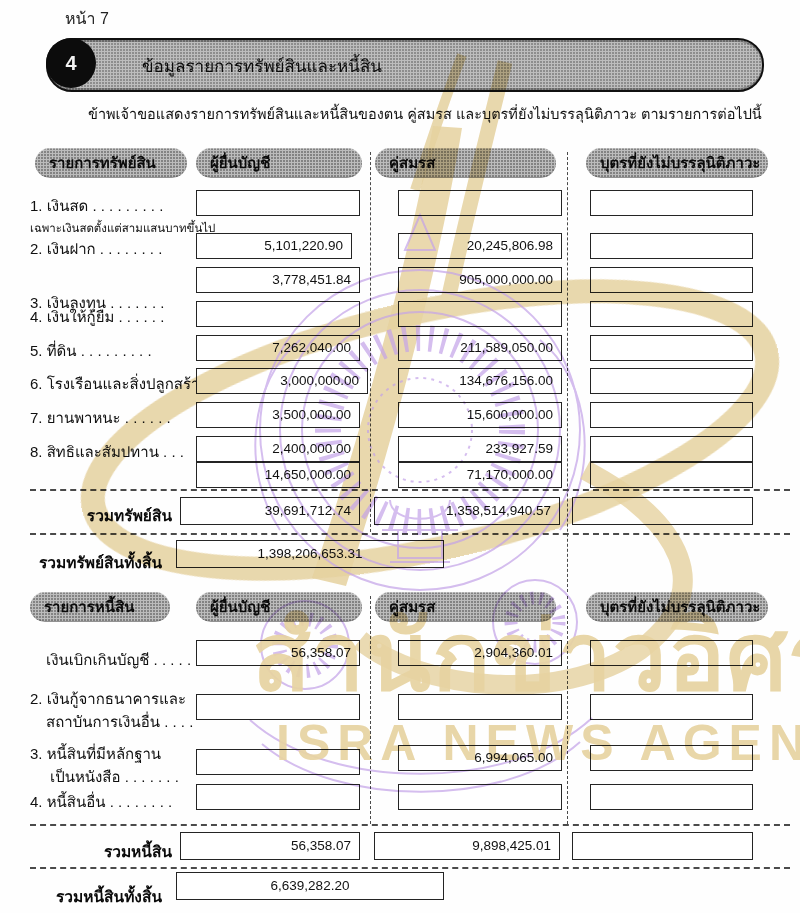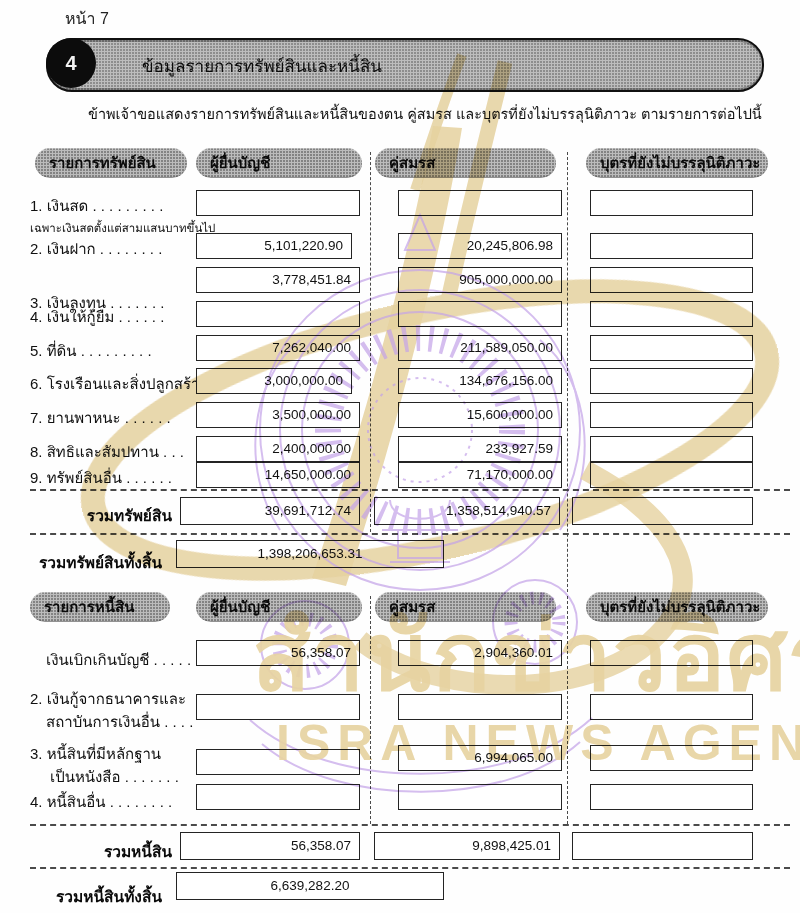--- a/index.html
+++ b/index.html
@@ -96,35 +96,34 @@
   <div class="box" style="left:196px;top:301px;width:164px;"></div>
   <div class="box" style="left:398px;top:301px;width:164px;"></div>
   <div class="box" style="left:590px;top:301px;width:163px;"></div>
 
   <div class="lbl" style="top:339px;">5. ที่ดิน . . . . . . . . .</div>
   <div class="box" style="left:196px;top:335px;width:164px;">7,262,040.00</div>
   <div class="box" style="left:398px;top:335px;width:164px;">211,589,050.00</div>
   <div class="box" style="left:590px;top:335px;width:163px;"></div>
 
   <div class="lbl" style="top:372px;">6. โรงเรือนและสิ่งปลูกสร้าง</div>
-  <div class="box" style="left:196px;top:368px;width:156px;">3,000,000.00</div>
+  <div class="box" style="left:196px;top:368px;width:172px;">3,000,000.00</div>
   <div class="box" style="left:398px;top:368px;width:164px;">134,676,156.00</div>
   <div class="box" style="left:590px;top:368px;width:163px;"></div>
 
   <div class="lbl" style="top:406px;">7. ยานพาหนะ  . . . . . .</div>
   <div class="box" style="left:196px;top:402px;width:164px;">3,500,000.00</div>
   <div class="box" style="left:398px;top:402px;width:164px;">15,600,000.00</div>
   <div class="box" style="left:590px;top:402px;width:163px;"></div>
 
   <div class="lbl" style="top:440px;">8. สิทธิและสัมปทาน  . . .</div>
   <div class="box" style="left:196px;top:436px;width:164px;">2,400,000.00</div>
   <div class="box" style="left:398px;top:436px;width:164px;">233,927.59</div>
   <div class="box" style="left:590px;top:436px;width:163px;"></div>
 
-  <div class="lbl" style="top:466px;">9. ทรัพย์สินอื่น  . . . . . .</div>
   <div class="box" style="left:196px;top:462px;width:164px;">14,650,000.00</div>
   <div class="box" style="left:398px;top:462px;width:164px;">71,170,000.00</div>
   <div class="box" style="left:590px;top:462px;width:163px;"></div>
 
   <div class="hdash" style="left:30px;top:489px;width:760px;"></div>
 
   <div class="tlbl" style="top:503px;">รวมทรัพย์สิน</div>
   <div class="box tall" style="left:180px;top:497px;width:180px;">39,691,712.74</div>
   <div class="box tall" style="left:374px;top:497px;width:186px;">1,358,514,940.57</div>
   <div class="box tall" style="left:572px;top:497px;width:181px;"></div>

